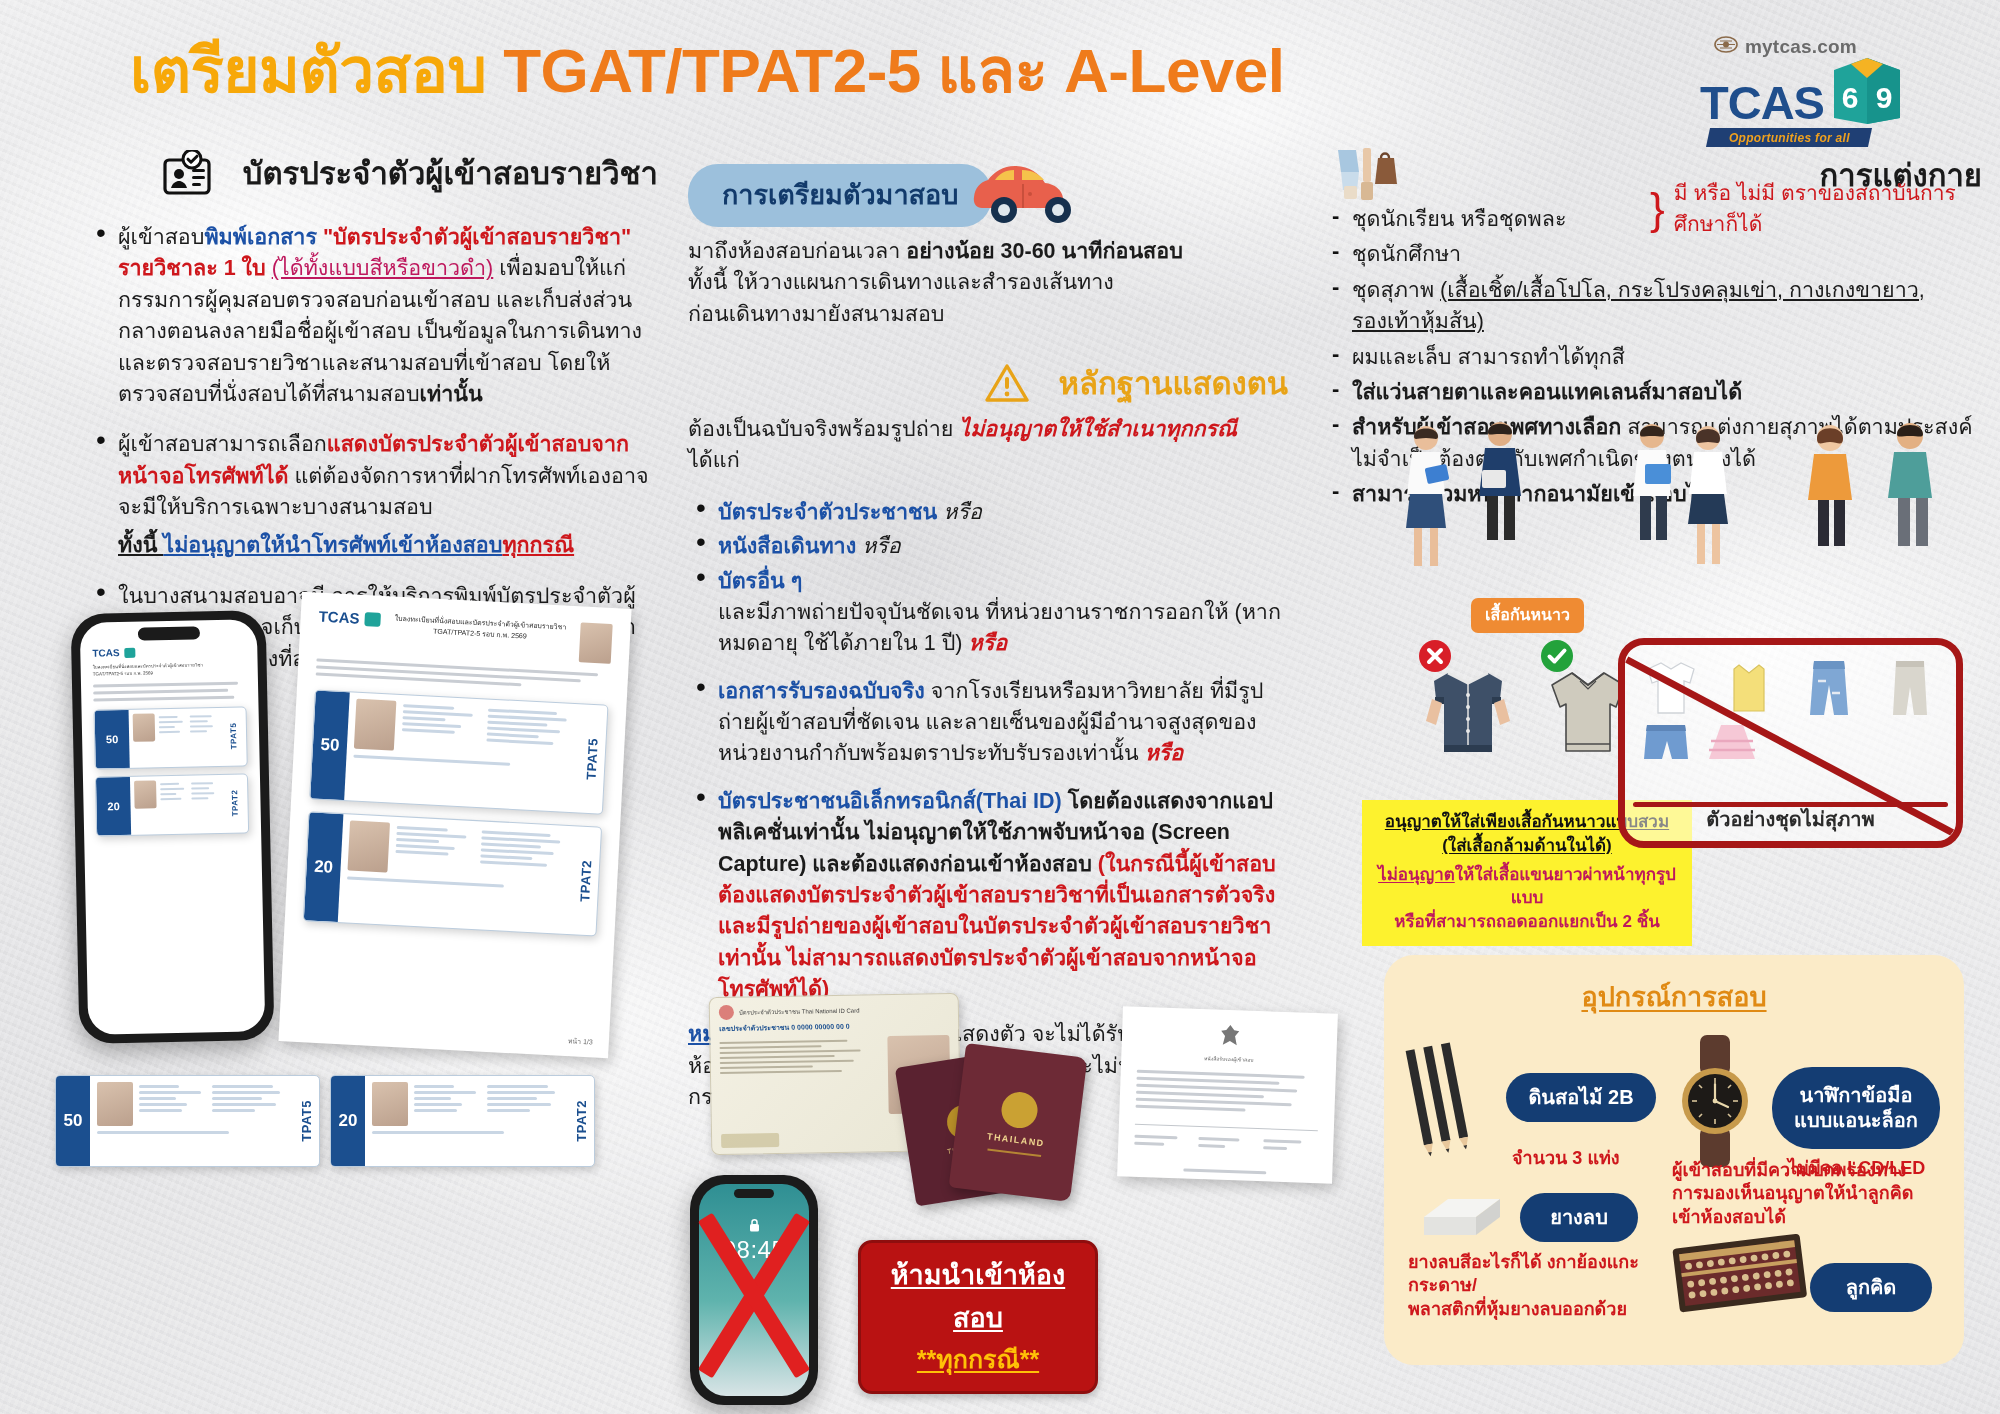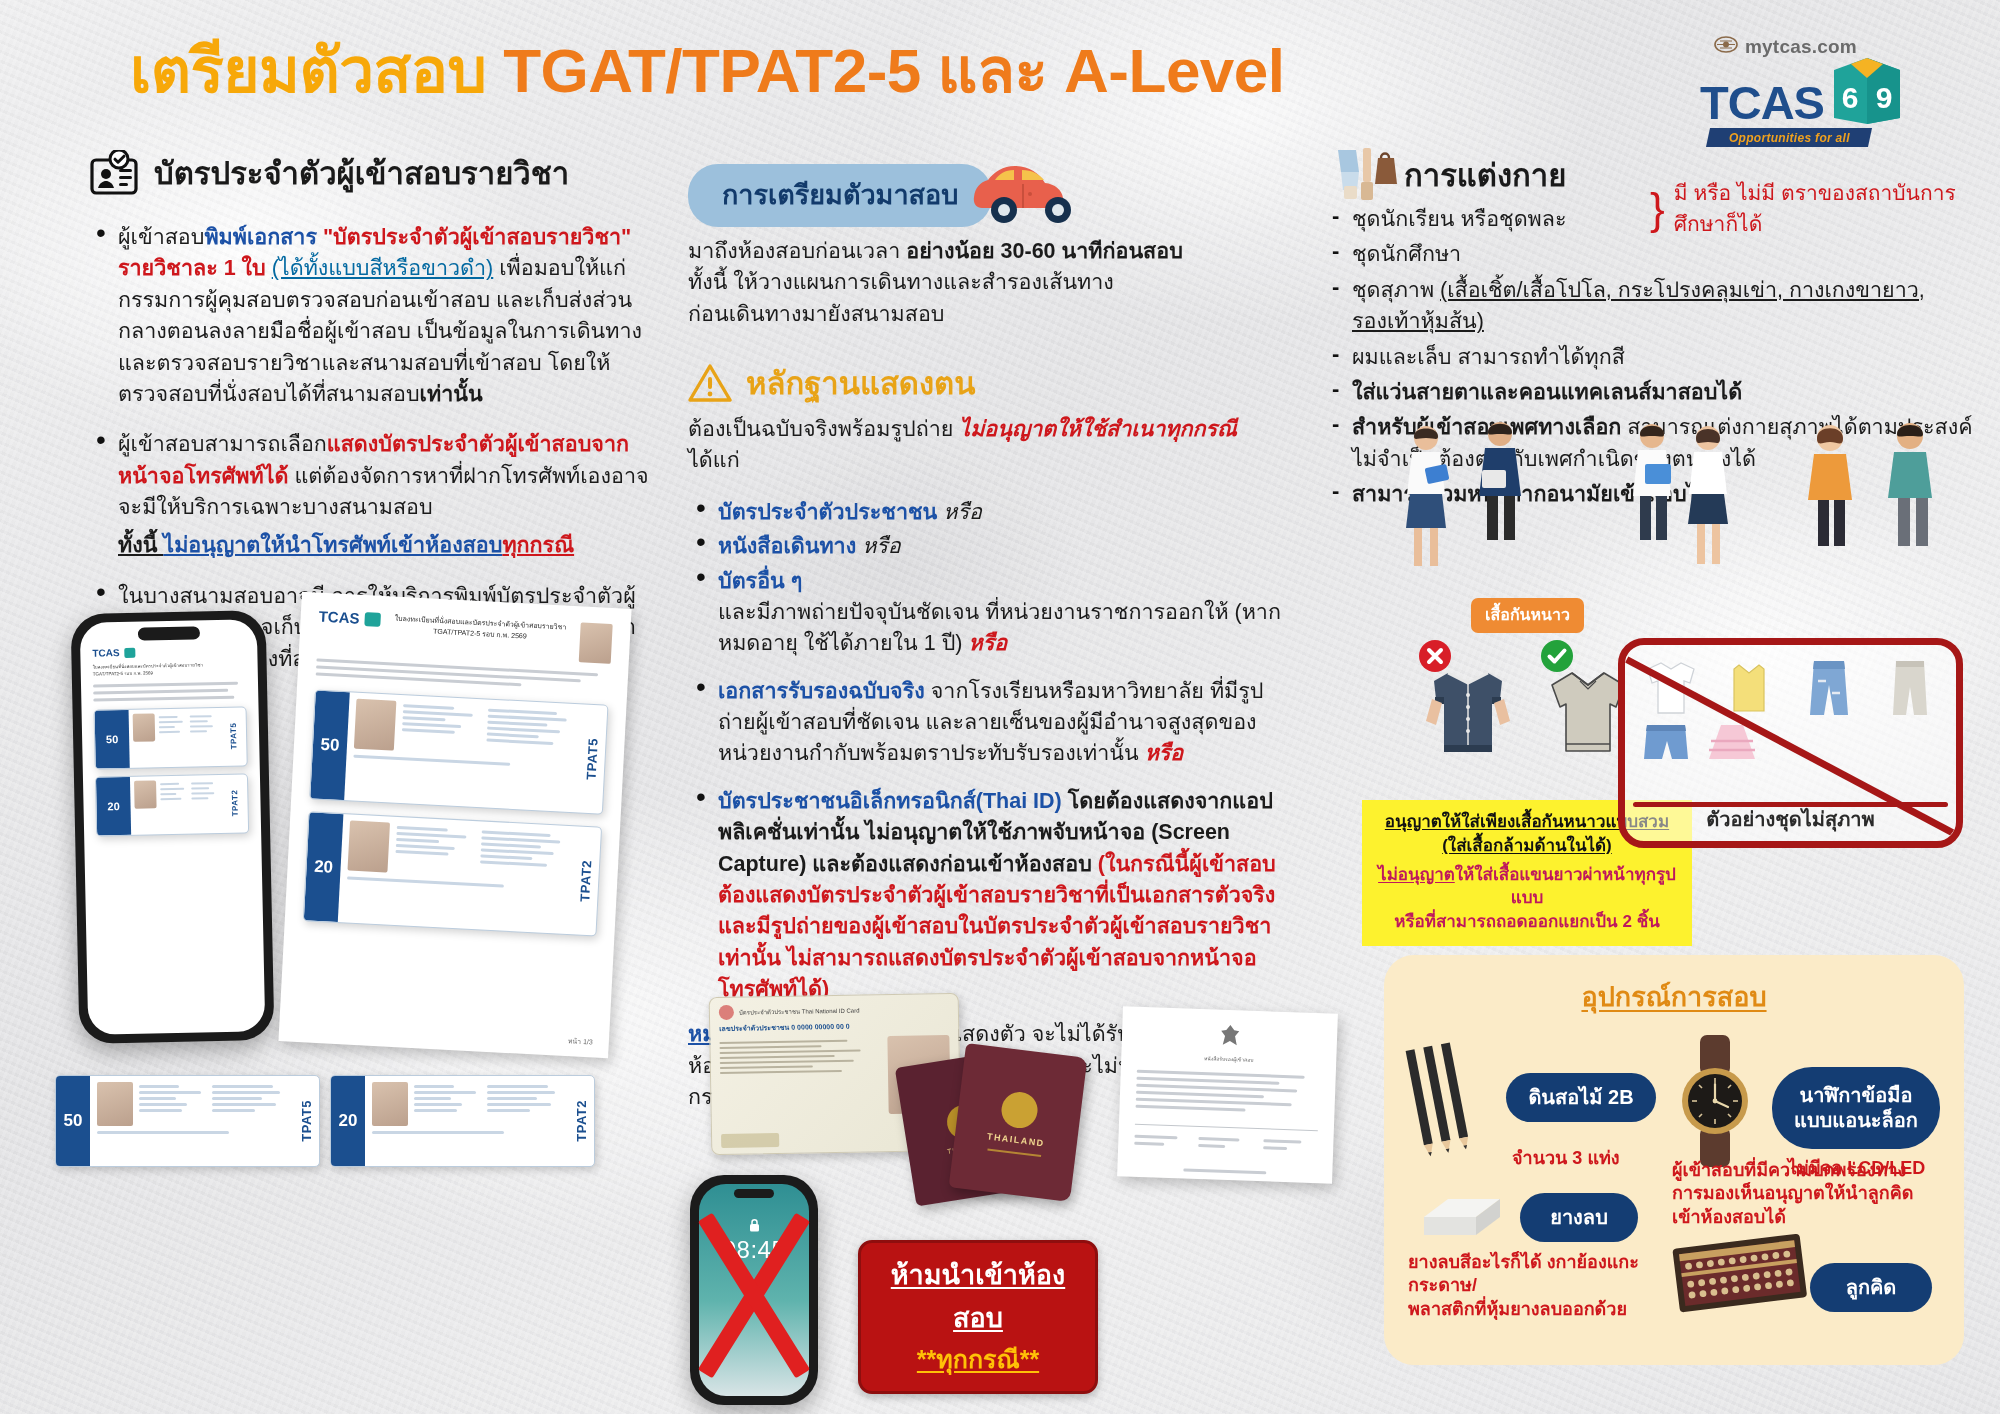--- a/index.html
+++ b/index.html
@@ -47,34 +47,34 @@
   .tcas-word { font-size: 47px; font-weight: 800; color:#1F4E8C; letter-spacing:-1px; line-height:.95;}
   .book { width:78px; height:70px; position:relative; }
   .ribbon {
     margin-top:2px; margin-left:8px; width:162px; height:19px; background:#1F3F74;
     transform: skewX(-12deg);
     display:flex; align-items:center; justify-content:center;
   }
   .ribbon span{ transform: skewX(12deg); color:#F0A11E; font-size:12px; font-weight:700; font-style:italic; letter-spacing:.3px;}
 
   
-  .sec-head { display:flex; align-items:center; gap:14px; }
+  .sec-head { display:flex; align-items:center; gap:30px;justify-content:flex-end; }
   .sec-head .h-txt { font-size: 31px; font-weight: 800; color:#1a1a1a; }
   .sec-head.amber .h-txt { color:#E8A317; }
 
   
   .bul { position:relative; padding-left: 30px; margin-bottom: 19px; }
   .bul::before { content:"•"; position:absolute; left:8px; top:-5px; font-size:28px; color:#111; }
   .bul.dash { padding-left: 20px; margin-bottom: 4px; }
   .bul.dash::before { content:"-"; left:0; top:-1px; font-size:22px; font-weight:700;}
   .p { font-size: 21.5px; line-height: 1.46; color:#1b1b1b; }
   .b { font-weight: 800; }
   .red { color:#CE171C; }
   .red.b { color:#CE171C; font-weight:800; }
-  .blue { color:#0369a1; }
+  .blue { color:#be185d; }
   .blue.b { color:#1C51A6; font-weight:800; }
   .u { text-decoration: underline; text-underline-offset: 2px; }
   .it { font-style: italic; }
 
   
   .pill-badge {
     display:inline-flex; align-items:center; justify-content:center;
     background:#9CC0DC; color:#123A6B; font-weight:800; font-size:27px;
     padding: 9px 34px 11px; border-radius: 30px;
   }

